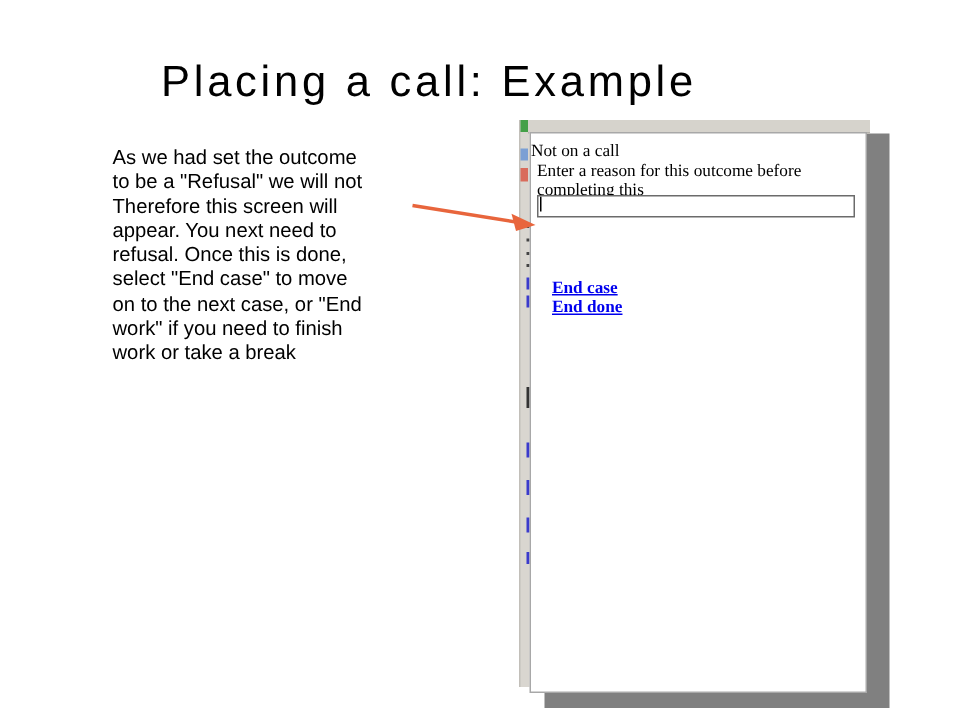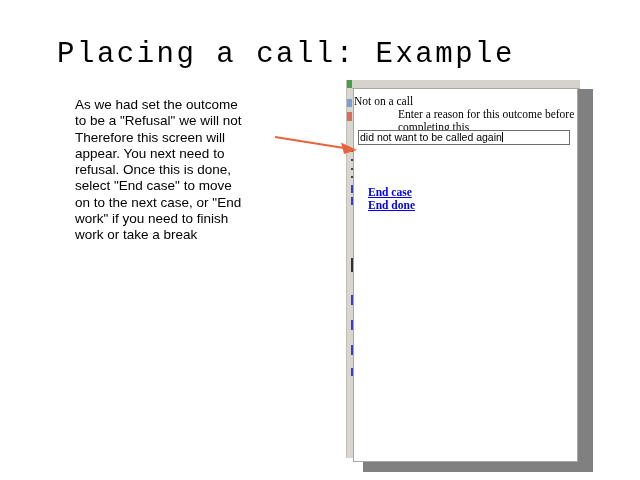--- a/index.html
+++ b/index.html
@@ -6,21 +6,21 @@
   #slide{
     position:relative;width:640px;height:480px;background:#ffffff;
     font-family:"Liberation Sans",sans-serif;overflow:hidden;
   }
   .abs{position:absolute;}
 
   
   #slide-title{
     top:38px;left:0;width:572px;text-align:center;
     font-size:29px;letter-spacing:2.5px;color:#000;line-height:34px;
-    font-family:Liberation Mono, monospace;
+    font-family:Liberation Sans, sans-serif;
   }
 
   
   #body-text{
     left:75px;top:97px;width:200px;color:#000;
     font-size:13.5px;line-height:16.3px;
     font-family:"Liberation Sans",sans-serif;
   }
 
   
@@ -28,21 +28,21 @@
   #bg-sliver{left:346px;top:80px;width:8px;height:378px;background:#d9d6d0;border-left:1px solid #c2bfb9;}
   .frag{position:absolute;left:0;}
   #bg-topstrip{left:352px;top:80px;width:228px;height:8px;background:#d6d3cc;border-bottom:1px solid #b5b2ab;}
 
   #dialog{
     left:353px;top:88px;width:225px;height:374px;background:#ffffff;
     border:1px solid #a8a8a8;box-sizing:border-box;
     font-family:"Liberation Serif",serif;color:#000;
   }
   #dialog-title{position:absolute;top:6px;left:0;width:100%;text-align:left;font-size:11.5px;}
-  #dialog-prompt{position:absolute;top:19px;left:4px;width:216px;font-size:11.5px;line-height:12.5px;margin-left:40px;}
+  #dialog-prompt{position:absolute;top:19px;left:4px;width:216px;font-size:11.5px;line-height:12.5px;}
   #reason-input{
     position:absolute;top:41px;left:4px;width:208px;height:13px;
     background:#fff;border:1px solid #6b6b6b;
     font-family:"Liberation Sans",sans-serif;font-size:10.5px;line-height:13px;
     padding:0 1px;white-space:nowrap;overflow:hidden;cursor:text;
   }
   .caret{display:inline-block;width:1px;height:10px;background:#000;vertical-align:-1px;}
   .dlg-link{
     position:absolute;left:14px;font-size:11.5px;line-height:12px;
     color:#0000EE;text-decoration:underline;cursor:pointer;
@@ -93,21 +93,21 @@
   </div>
 
   <div id="bg-topstrip" class="abs"></div>
 
   <div id="dialog" class="abs">
     <div id="dialog-title">Not on a call</div>
     <div id="dialog-prompt">
       <div>Enter a reason for this outcome before completing this</div>
       <div>case:</div>
     </div>
-    <div id="reason-input"><span>did not want to be called again</span><span class="caret"></span></div>
+    <div id="reason-input"><span class="caret"></span></div>
     <div id="link-end-case" class="dlg-link">End case</div>
     <div id="link-end-work" class="dlg-link">End done</div>
   </div>
 
   <svg id="callout-arrow" class="abs" viewBox="0 0 110 45" width="110" height="45">
     <line x1="15" y1="17" x2="84" y2="28" stroke="#E8653C" stroke-width="2.2"></line>
     <polygon points="97,30 81,22.5 84,34" fill="#E8653C"></polygon>
   </svg>
 
 </div>

